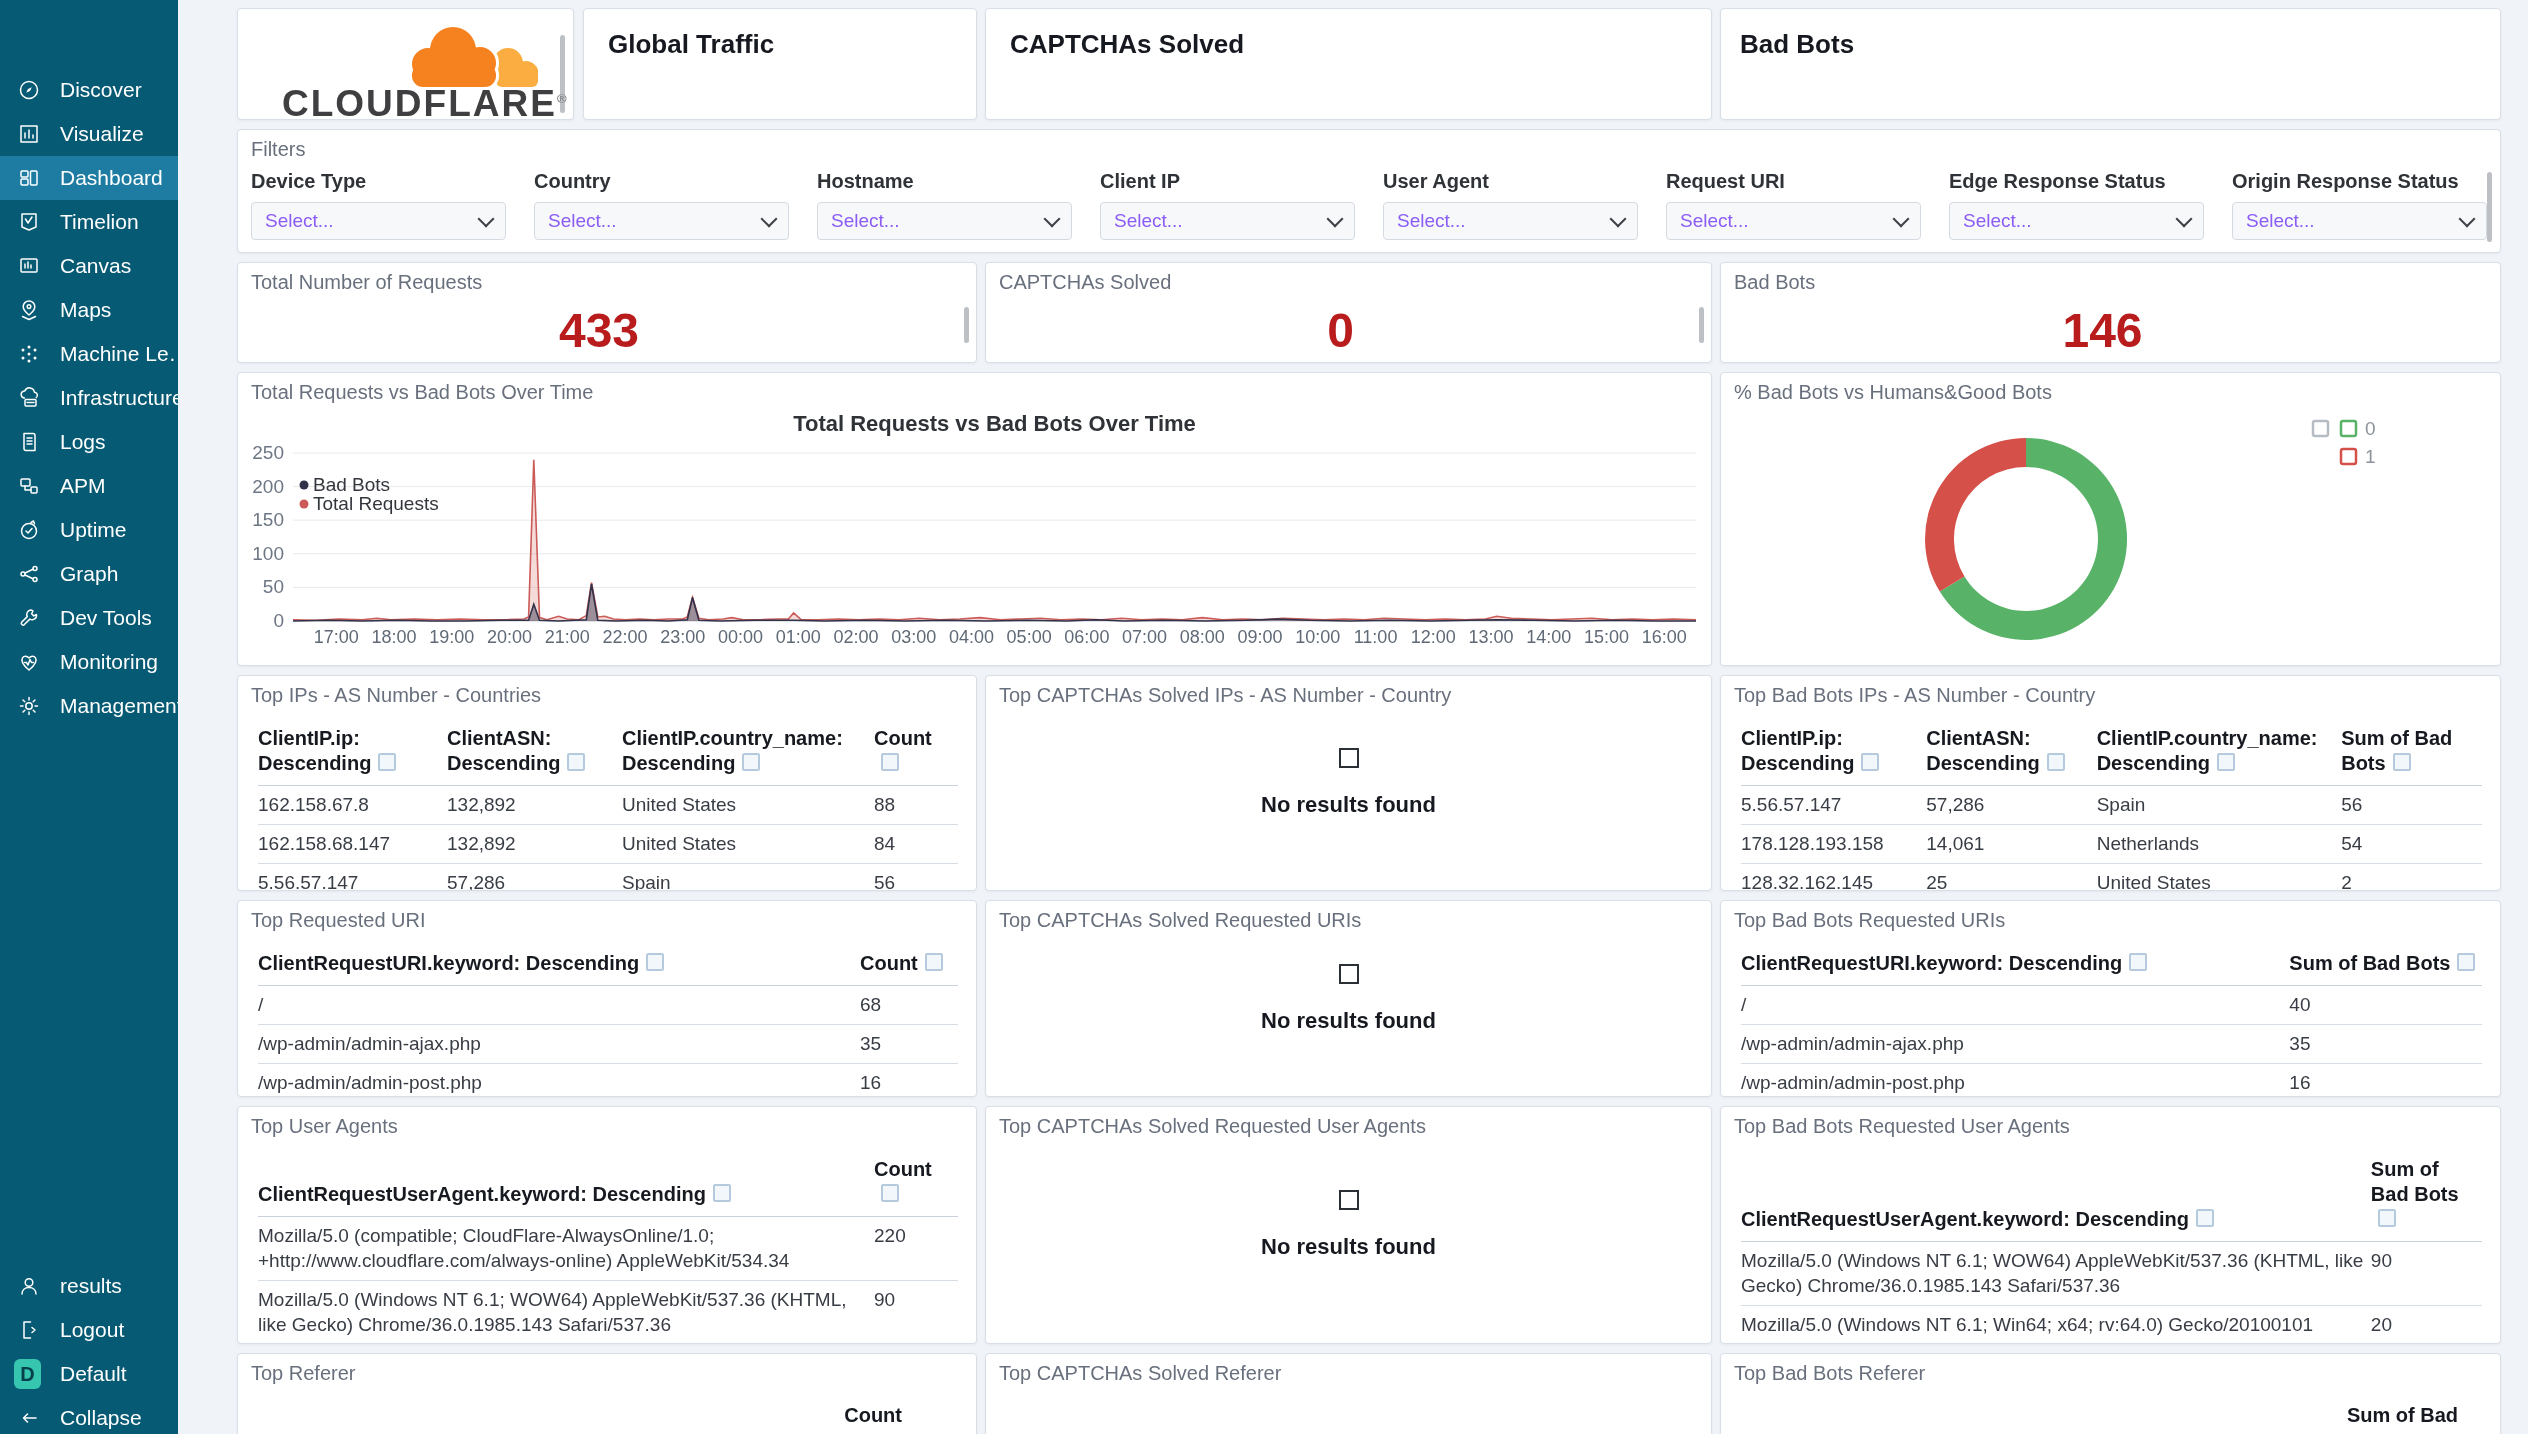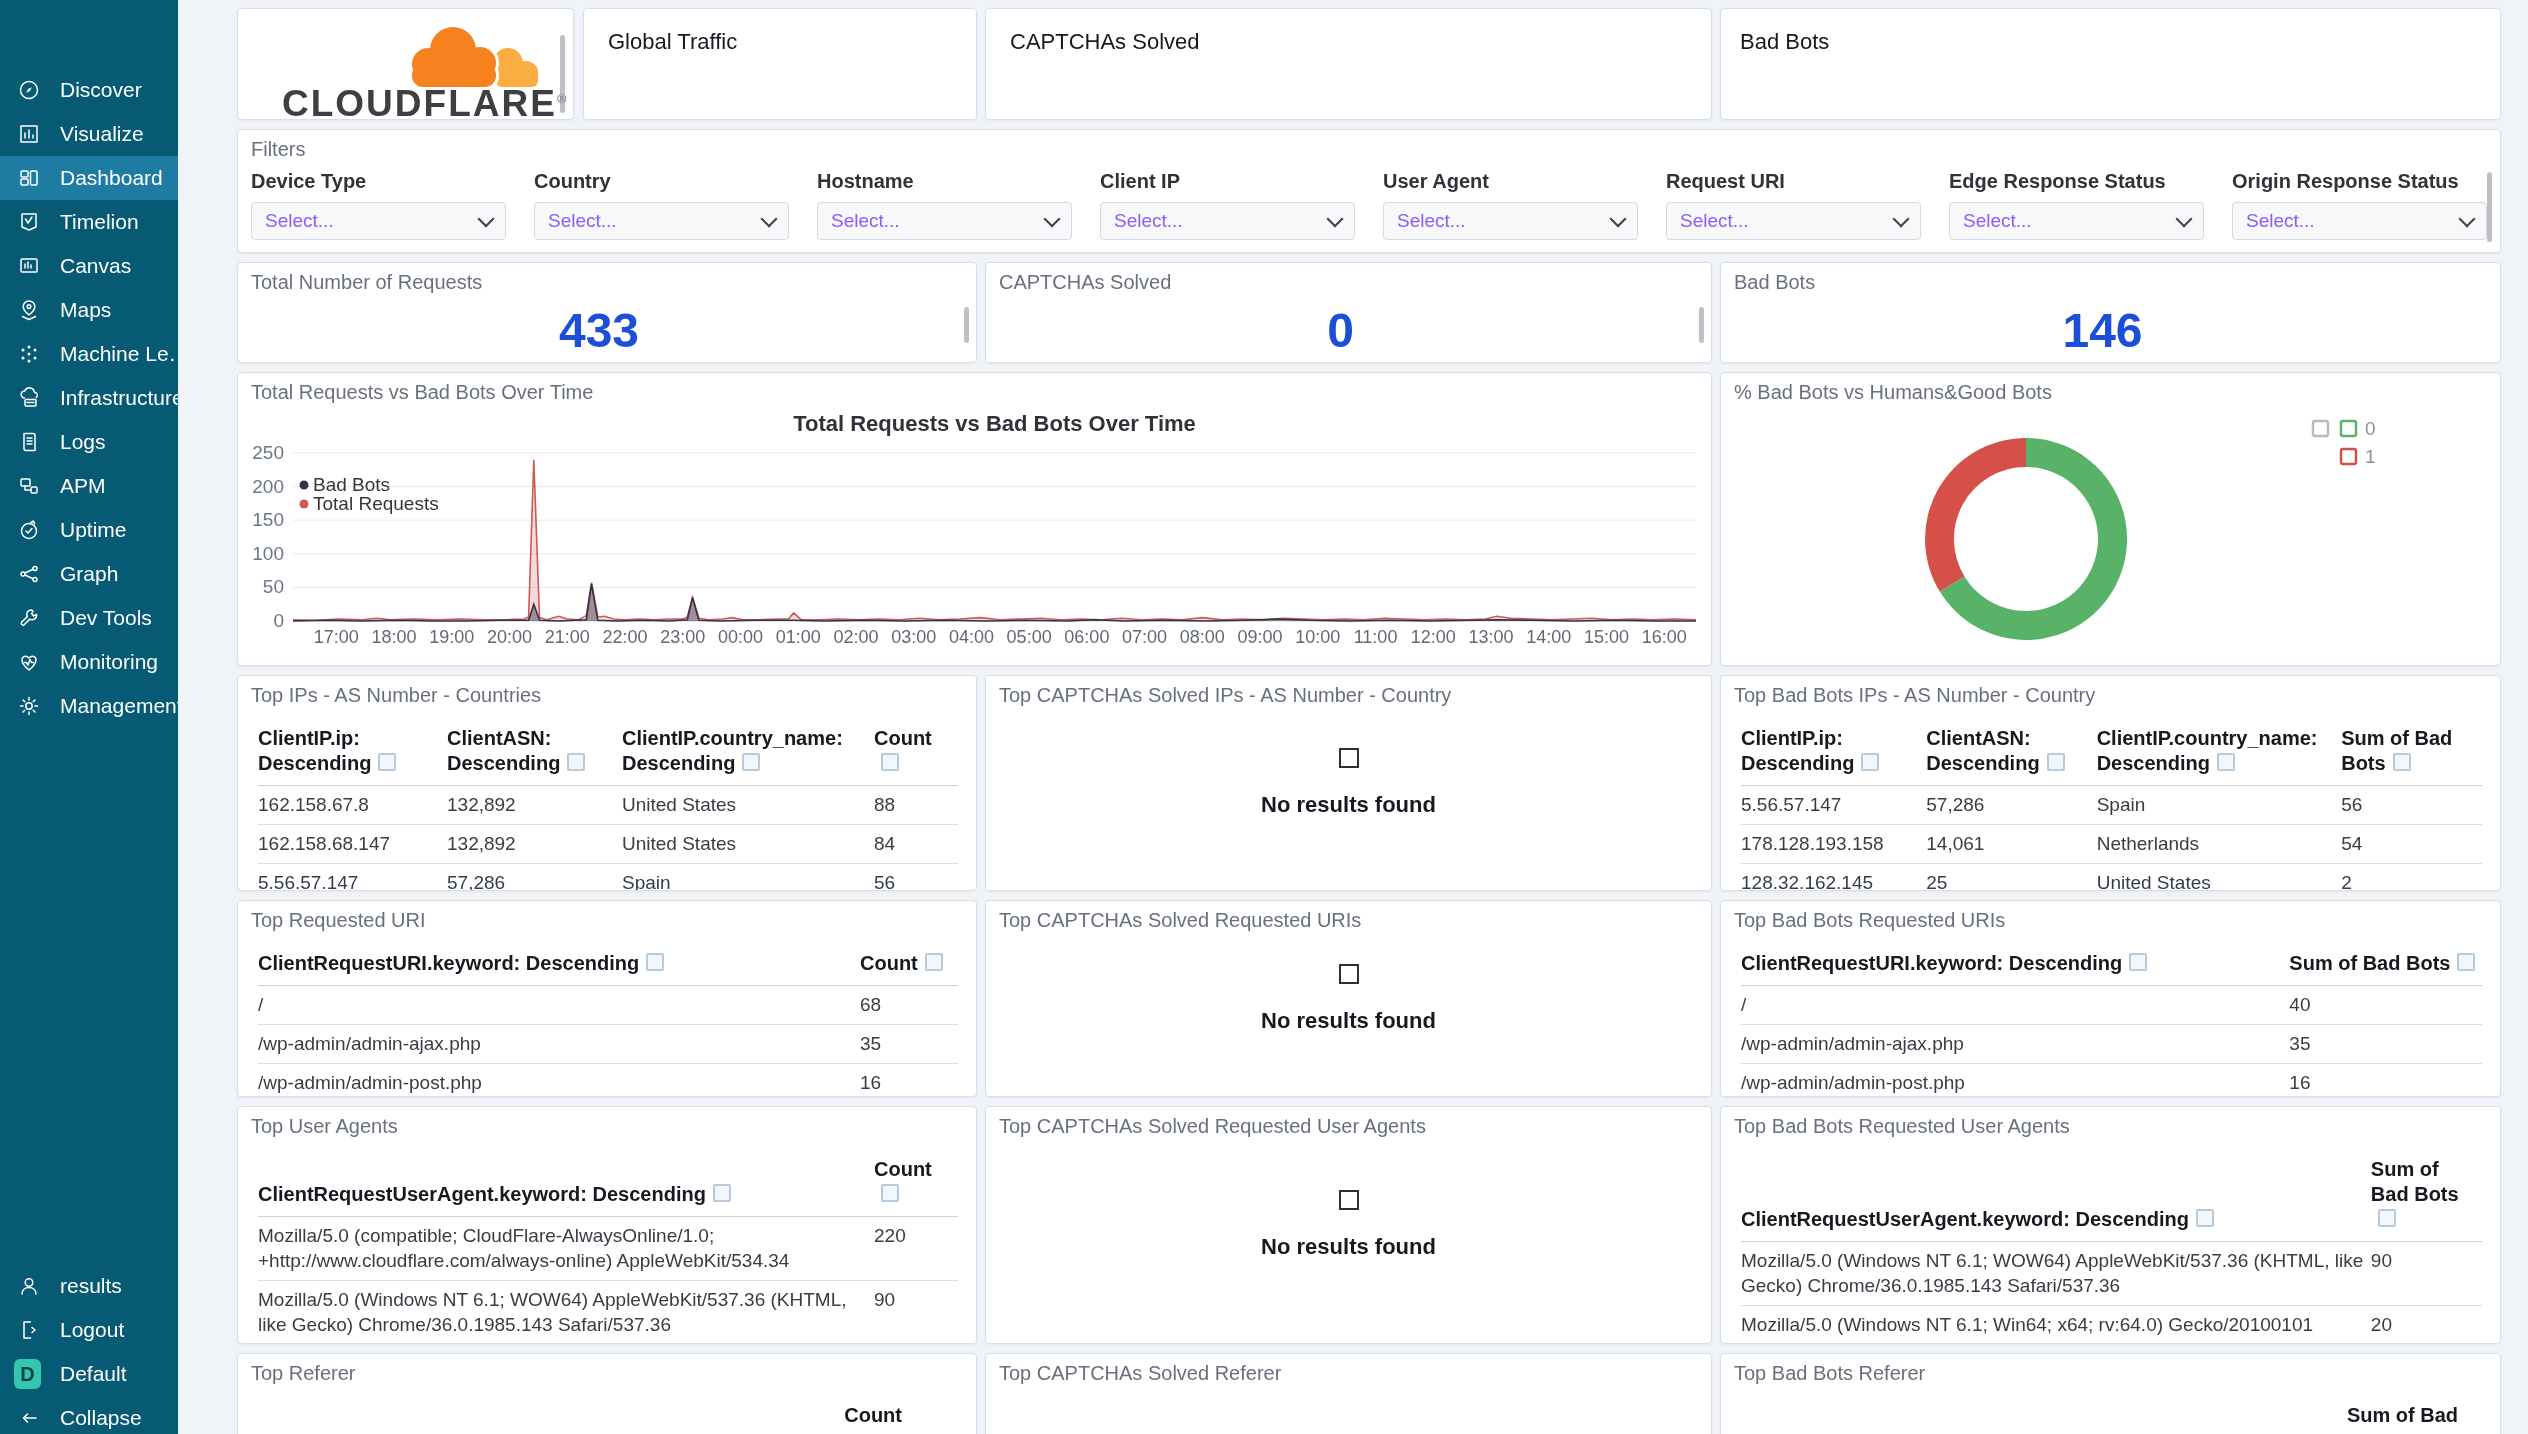--- a/index.html
+++ b/index.html
@@ -20,39 +20,39 @@
   .grid{display:grid;grid-template-columns:740px 727px 781px;
     grid-template-rows:112px 124px 101px 294px 216px 197px 238px 233px;gap:9px 8px;}
   .panel{background:#fff;border:1px solid #d9dfe7;border-radius:4px;box-shadow:0 1px 3px rgba(0,0,0,.05);
     position:relative;overflow:hidden;box-sizing:border-box;}
   .r1c1{display:flex;gap:9px;}
   .logo-panel{width:337px;flex:0 0 337px;}
   .gt-panel{flex:1;}
   .span-all{grid-column:1/4;}
   .span-2{grid-column:1/3;}
   .ptitle{position:absolute;top:8px;left:13px;font-size:20px;color:#69707d;z-index:2;}
-  .htitle{position:absolute;top:20px;left:24px;font-size:22px;font-weight:400;color:#16191f;}
+  .htitle{position:absolute;top:20px;left:24px;font-size:26px;font-weight:700;color:#16191f;}
   
   .cf-word{position:absolute;left:44px;top:74px;font-size:37px;font-weight:700;letter-spacing:2px;color:#3f3f41;}
   .cf-word sup{font-size:13px;color:#6d6d6f;}
   .cloud-svg{position:absolute;left:0;top:0;}
   
   .scrollthumb{position:absolute;width:5px;border-radius:3px;background:#9aa0a6;opacity:.65;}
   
   .filters-row{position:absolute;left:13px;top:40px;display:flex;gap:28px;}
   .ffield{width:255px;}
   .flabel{font-size:20px;font-weight:700;color:#2f3338;margin-bottom:9px;}
   .fselect{height:38px;background:#f7f8fa;border:1px solid #d4dae1;border-radius:4px;
     display:flex;align-items:center;justify-content:space-between;padding:0 13px;
     font-size:19px;color:#8b5cf6;cursor:pointer;box-sizing:border-box;}
   .chev{width:10px;height:10px;border-right:2px solid #3e4248;border-bottom:2px solid #3e4248;
     transform:rotate(45deg);margin-top:-5px;}
   
   .metric-value{position:absolute;bottom:4px;left:0;right:16px;text-align:center;
-    font-size:48px;font-weight:700;color:#1d4ed8;}
+    font-size:48px;font-weight:700;color:#b91c1c;}
   
   .vtable{width:calc(100% - 38px);margin:50px 18px 0 20px;border-collapse:collapse;table-layout:fixed;}
   .vtable th{vertical-align:bottom;font-size:20px;font-weight:700;color:#16191f;text-align:left;
     border-bottom:1px solid #c9d1da;padding:0 6px 9px 0;line-height:25px;}
   .vtable td{font-size:19px;color:#383d45;border-bottom:1px solid #d8dee6;
     padding:6px 6px 7px 0;line-height:25px;vertical-align:top;overflow:hidden;}
   .sorticon{display:inline-block;width:14px;height:14px;border:2px solid #b6cade;border-radius:2px;
     vertical-align:-1px;margin-left:7px;background:#f2f7fc;}
   
   .nores{position:absolute;inset:0;display:flex;flex-direction:column;align-items:center;

